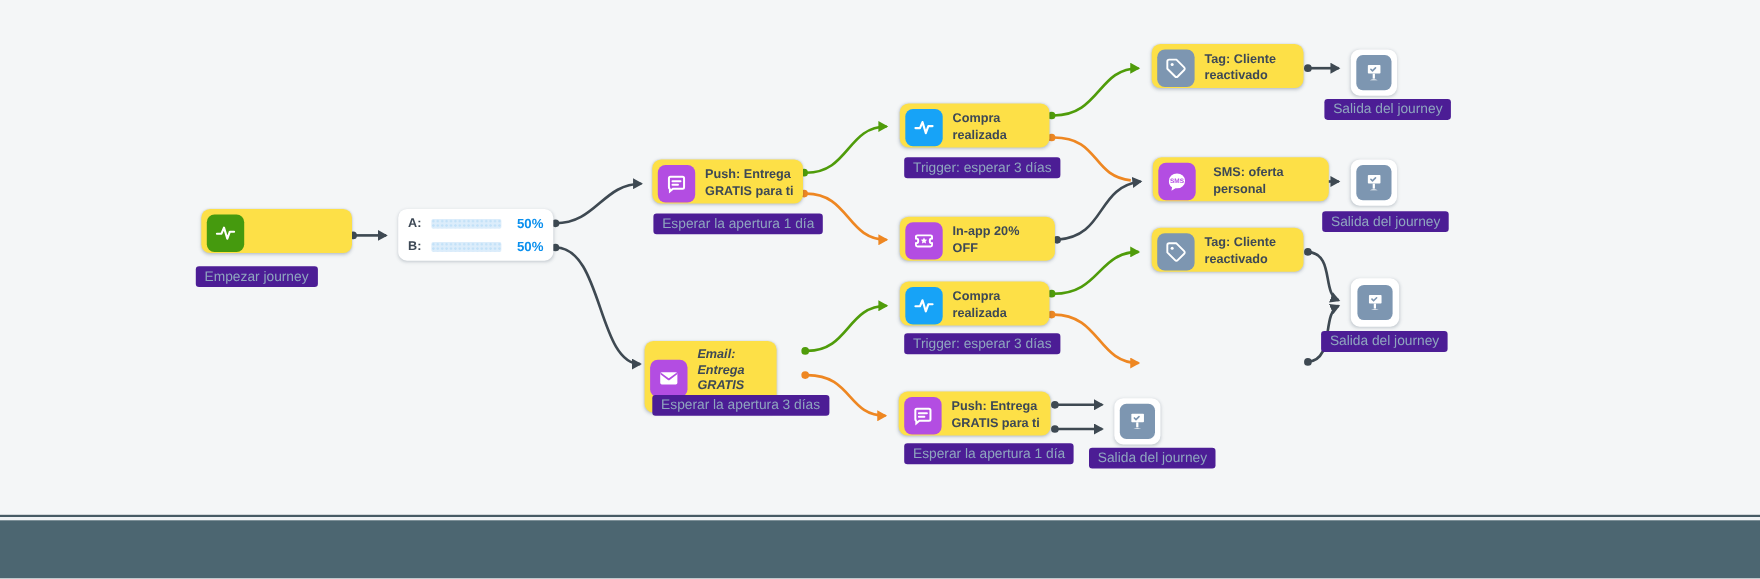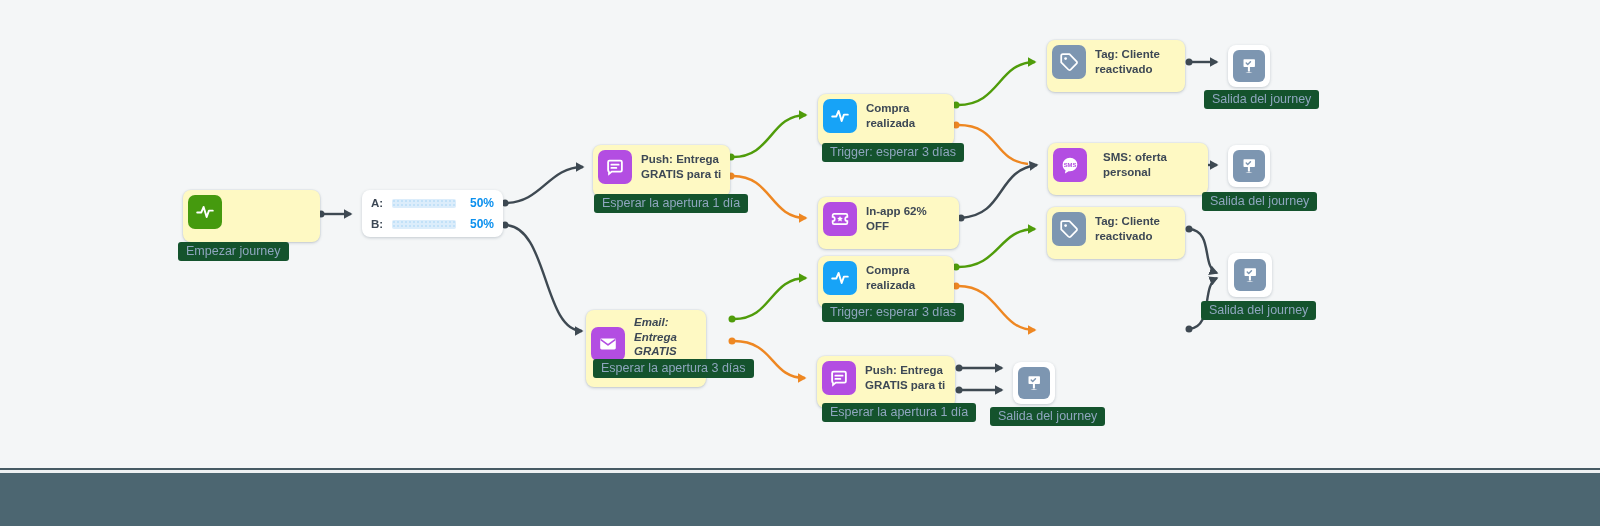--- a/index.html
+++ b/index.html
@@ -3,27 +3,27 @@
 <meta charset="utf-8">
 <style>
   html,body{margin:0;padding:0;}
   body{font-family:"Liberation Sans", sans-serif; background:#f4f6f7;}
   .stage{position:relative;width:1600px;height:526px;overflow:hidden;background:#f4f6f7;}
   .flow-svg{position:absolute;left:0;top:0;width:1600px;height:526px;pointer-events:none;}
   .c-dark{stroke:#3e4952;}
   .c-green{stroke:#4f9c0a;}
   .c-orange{stroke:#ee8722;}
   .conn{fill:none;stroke-width:2.4;}
-  .node{position:absolute;background:#fef9c3;border-radius:8px;
+  .node{position:absolute;background:#fde047;border-radius:8px;
         box-shadow:0 1px 3px rgba(50,70,90,.25), 0 0 0 1px rgba(60,80,100,.04);
-        display:flex;align-items:center;gap:9px;padding:5px 8px 13px 5px;box-sizing:border-box;}
+        display:flex;align-items:center;gap:9px;padding:5px 8px 1px 5px;box-sizing:border-box;}
   .node-icon{width:34px;height:34px;border-radius:7px;flex:0 0 auto;
              display:flex;align-items:center;justify-content:center;}
   .node-title{font-size:11.5px;font-weight:700;color:#3d4855;line-height:1.28;letter-spacing:0;}
-  .pill{position:absolute;background:#14532d;color:#8fa6bf;font-size:12.5px;
+  .pill{position:absolute;background:#4c1d95;color:#8fa6bf;font-size:12.5px;
         padding:2px 8px 3px 8px;border-radius:3px;white-space:nowrap;}
   .exit-node{position:absolute;width:42px;height:42px;background:#fff;border-radius:8px;
              box-shadow:0 1px 3px rgba(50,70,90,.25);display:flex;align-items:center;justify-content:center;}
   .exit-icon{width:32px;height:32px;border-radius:6px;background:#7d96b1;
              display:flex;align-items:center;justify-content:center;}
   
   .ab-node{position:absolute;background:#fff;border-radius:8px;
            box-shadow:0 1px 3px rgba(50,70,90,.25);box-sizing:border-box;
            display:flex;flex-direction:column;justify-content:center;gap:7px;padding:7px 9px;}
   .ab-row{display:flex;align-items:center;gap:6px;}
@@ -141,21 +141,21 @@
   </div>
   <div class="pill" style="left:822px;top:143px;">Trigger: esperar 3 días</div>
 
   <div class="node" style="left:818px;top:197px;width:141px;">
     <div class="node-icon" style="background:#b34de2;">
       <svg width="22" height="22" viewBox="0 0 24 24">
           <path d="M5.5 6.5 h13 a1.5 1.5 0 0 1 1.5 1.5 v1.7 a2.3 2.3 0 0 0 0 4.6 v1.7 a1.5 1.5 0 0 1 -1.5 1.5 h-13 a1.5 1.5 0 0 1 -1.5 -1.5 v-1.7 a2.3 2.3 0 0 0 0 -4.6 V8 A1.5 1.5 0 0 1 5.5 6.5 Z" fill="none" stroke="#fff" stroke-width="1.9"></path>
           <path d="M12 8.6 l1 2 2.2 0.3 -1.6 1.5 0.4 2.2 -2 -1 -2 1 0.4 -2.2 -1.6 -1.5 2.2 -0.3 Z" fill="#fff"></path>
         </svg>
     </div>
-    <div class="node-title">In-app 62% OFF</div>
+    <div class="node-title">In-app 20% OFF</div>
   </div>
 
   <div class="node" style="left:1047px;top:40px;width:138px;">
     <div class="node-icon" style="background:#7d96b1;">
       <svg width="22" height="22" viewBox="0 0 24 24">
           <path d="M12.5 3.5 L20.2 11.2 a1.8 1.8 0 0 1 0 2.6 L13.8 20.2 a1.8 1.8 0 0 1 -2.6 0 L3.5 12.5 V5.3 A1.8 1.8 0 0 1 5.3 3.5 Z" fill="none" stroke="#fff" stroke-width="1.9" stroke-linejoin="round"></path>
           <circle cx="8.3" cy="8.3" r="1.5" fill="#fff"></circle>
         </svg>
     </div>
     <div class="node-title">Tag: Cliente reactivado</div>

